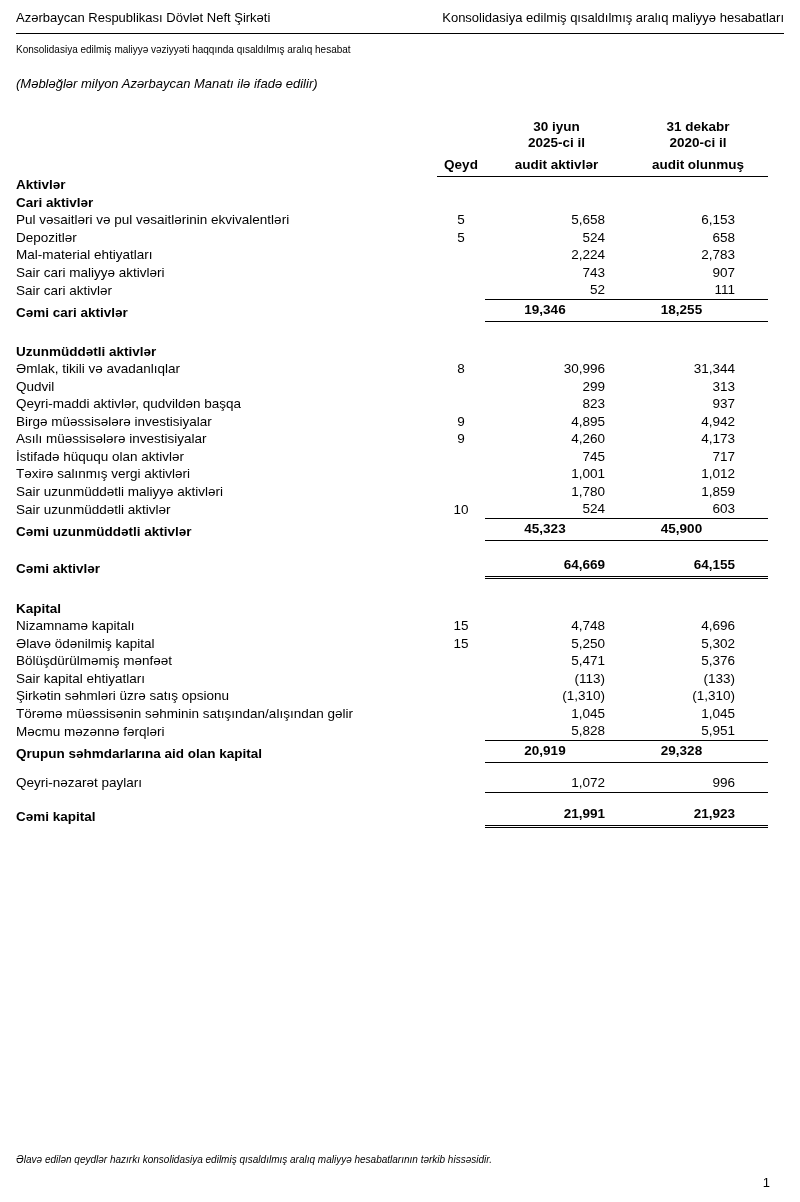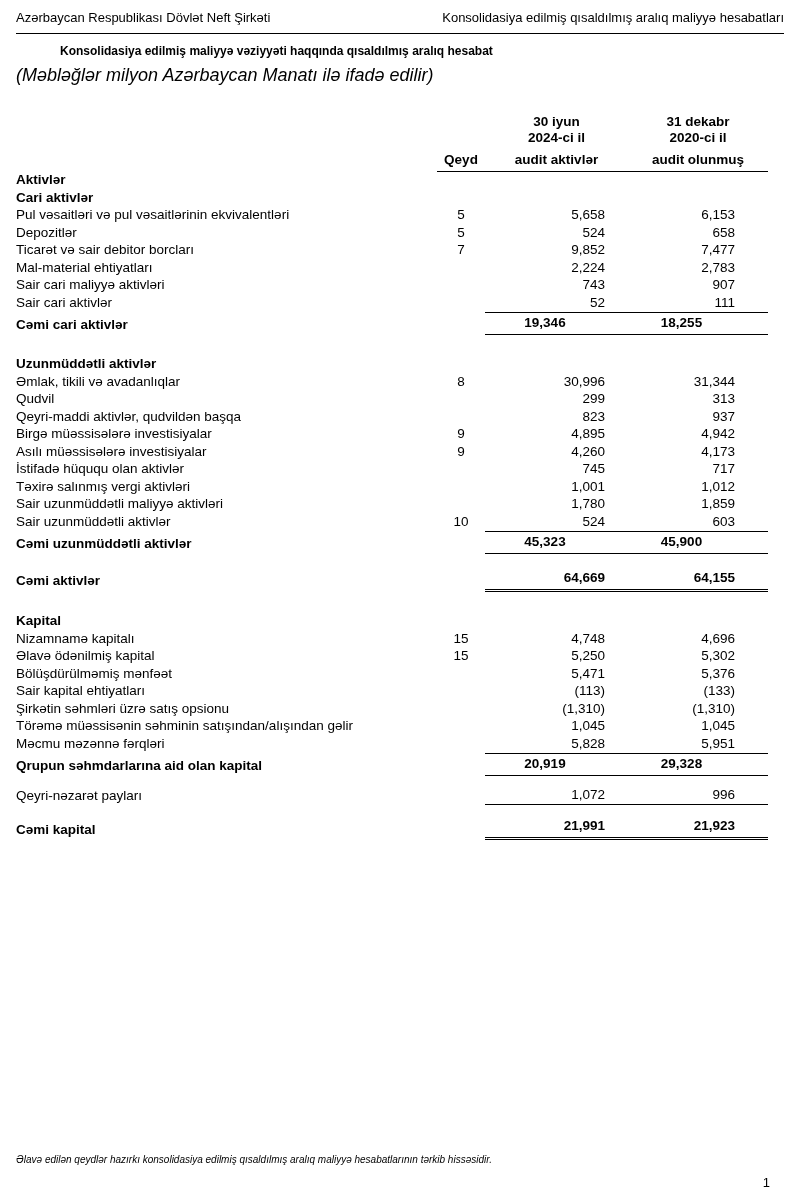--- a/index.html
+++ b/index.html
@@ -11,22 +11,22 @@
   .page {
     position: relative; box-sizing: border-box;
     width: 800px; height: 1202px;
     padding: 10px 16px 0 16px; overflow: hidden;
   }
   .doc-header {
     display: flex; justify-content: space-between; align-items: flex-start;
     font-size: 13px; line-height: 1.25;
     padding-bottom: 7px; border-bottom: 1px solid #000;
   }
-  .doc-title { font-size: 12px; font-weight: bold; margin-top: 10px; line-height: 1.25; margin-left: 44px; }
-  .doc-subtitle { font-size: 18px; font-style: italic; margin-top: 5px; line-height: 1.25; }
+  .doc-title { font-size: 10px; font-weight: normal; margin-top: 10px; line-height: 1.25; }
+  .doc-subtitle { font-size: 13px; font-style: italic; margin-top: 19px; line-height: 1.25; }
 
   table.statement {
     width: 752px; border-collapse: collapse; table-layout: fixed;
     margin-top: 27px; font-size: 13.5px;
   }
   col.col-label { width: 421px; }
   col.col-note  { width: 48px; }
   col.col-val1  { width: 143px; }
   col.col-val2  { width: 140px; }
 
@@ -81,21 +81,21 @@
         <col class="col-val2">
     </colgroup>
     <thead>
       <tr>
         <th class="c-label"></th>
         <th class="c-note">
           <span class="hline">Qeyd</span>
         </th>
         <th class="c-val">
           <span class="hline">30 iyun</span>
-          <span class="hline">2024-ci il</span>
+          <span class="hline">2025-ci il</span>
           <span class="hline hline-audit">audit aktivlər</span>
         </th>
         <th class="c-val c-val2">
           <span class="hline">31 dekabr</span>
           <span class="hline">2020-ci il</span>
           <span class="hline hline-audit">audit olunmuş</span>
         </th>
       </tr>
     </thead>
     <tbody id="statement-body">
@@ -117,26 +117,20 @@
           <td class="c-val">5,658</td>
           <td class="c-val c-val2">6,153</td>
         </tr>
         <tr class="item">
           <td class="c-label">Depozitlər</td>
           <td class="c-note">5</td>
           <td class="c-val">524</td>
           <td class="c-val c-val2">658</td>
         </tr>
         <tr class="item">
-          <td class="c-label">Ticarət və sair debitor borcları</td>
-          <td class="c-note">7</td>
-          <td class="c-val">9,852</td>
-          <td class="c-val c-val2">7,477</td>
-        </tr>
-        <tr class="item">
           <td class="c-label">Mal-material ehtiyatları</td>
           <td class="c-note"></td>
           <td class="c-val">2,224</td>
           <td class="c-val c-val2">2,783</td>
         </tr>
         <tr class="item">
           <td class="c-label">Sair cari maliyyə aktivləri</td>
           <td class="c-note"></td>
           <td class="c-val">743</td>
           <td class="c-val c-val2">907</td>

